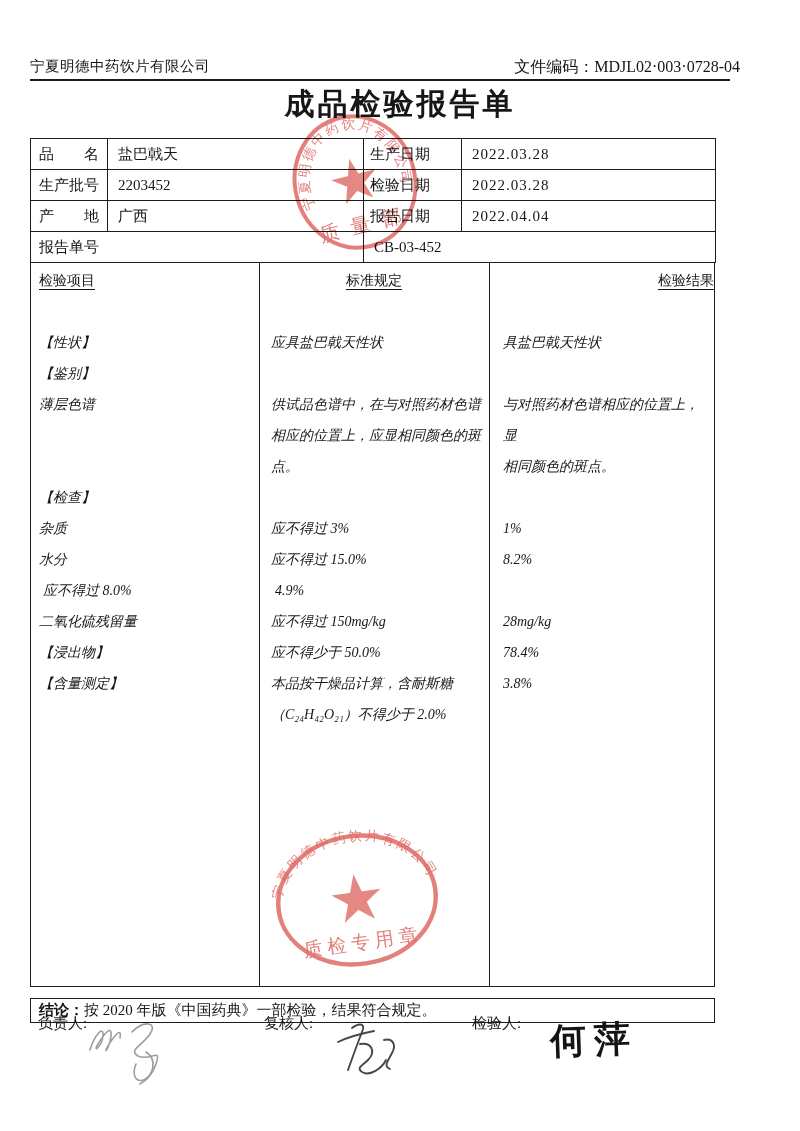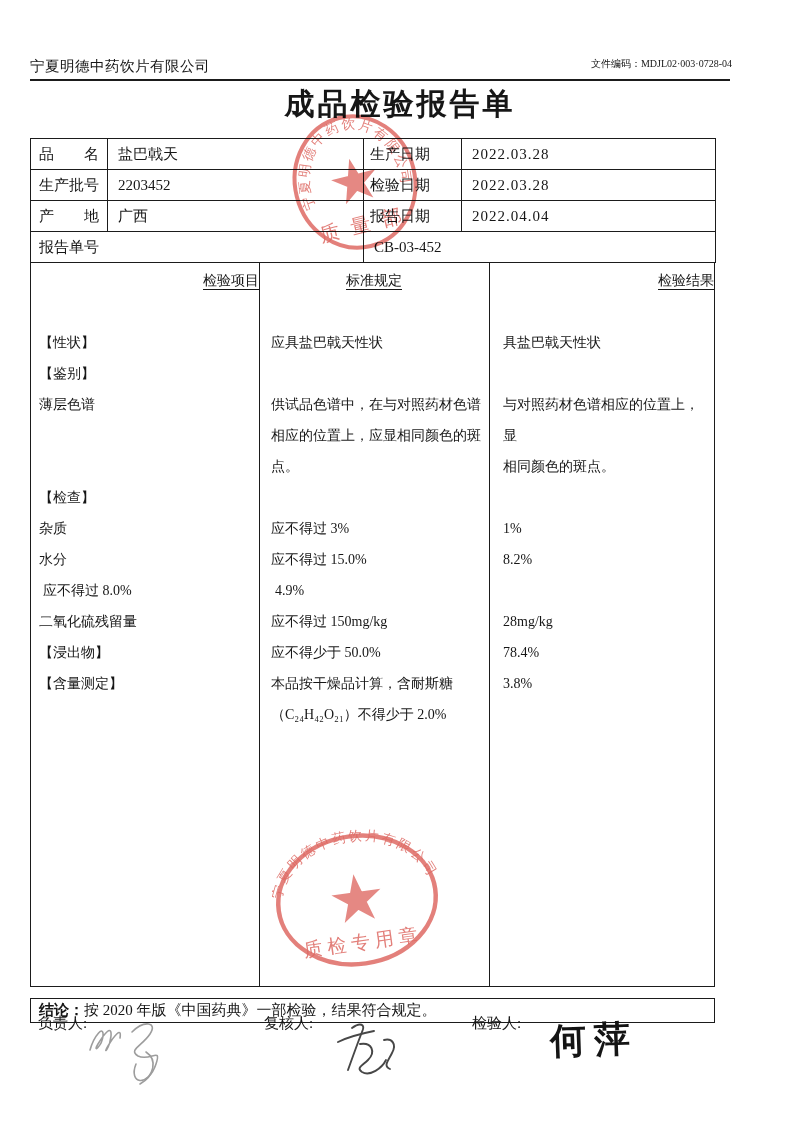--- a/index.html
+++ b/index.html
@@ -3,21 +3,21 @@
 <meta charset="utf-8">
 <style>
   html,body{margin:0;padding:0;background:#fff;}
   .page{
     position:relative;width:800px;height:1131px;background:#fff;
     font-family:"Liberation Serif","DejaVu Serif",serif;
     color:#161616;overflow:hidden;
   }
   
   .hdr-left{position:absolute;left:30px;top:57px;font-size:14.5px;letter-spacing:.5px;}
-  .hdr-right{position:absolute;right:68px;top:57px;font-size:10px;margin-left:8px;}
+  .hdr-right{position:absolute;right:60px;top:57px;font-size:16px;margin-left:8px;}
   .hdr-rule{position:absolute;left:30px;top:79px;width:700px;height:2px;background:#1b1b1b;}
   .doc-title{
     position:absolute;left:0;top:84px;width:800px;text-align:center;
     font-size:30px;font-weight:bold;letter-spacing:3px;
   }
   
   .info-table{
     position:absolute;left:30px;top:138px;width:685px;
     border-collapse:collapse;table-layout:fixed;font-size:15px;
   }
@@ -28,26 +28,26 @@
   .info-table td.c-dvalue{padding:0 10px;letter-spacing:1px;}
   
   .main-table{
     position:absolute;left:30px;top:262px;width:685px;height:725px;
     border:1px solid #1b1b1b;box-sizing:border-box;font-size:14px;
   }
   .vline{position:absolute;top:0;bottom:0;width:1px;background:#1b1b1b;}
   .vline1{left:228px;} .vline2{left:458px;}
   .mt-header{display:flex;padding-top:9px;}
   .mt-h{text-decoration:underline;text-underline-offset:4px;}
-  .mt-h1{width:228px;box-sizing:border-box;padding-left:8px;text-align:right;}
+  .mt-h1{width:228px;box-sizing:border-box;padding-left:8px;}
   .mt-h2{width:230px;box-sizing:border-box;text-align:center;}
   .mt-h3{flex:1;text-align:right;margin-left:8px;}
   .mt-rows{position:absolute;left:0;top:64px;right:0;}
   .mrow{display:flex;align-items:flex-start;}
-  .mcell{line-height:31px;box-sizing:border-box;white-space:pre-wrap;}
+  .mcell{line-height:31px;box-sizing:border-box;white-space:pre-wrap;font-style:italic;}
   .c-item{width:228px;padding-left:8px;}
   .c-std{width:230px;padding-left:12px;padding-right:6px;}
   .c-res{flex:1;padding-left:14px;padding-right:6px;}
   
   .conclusion{
     position:absolute;left:30px;top:987px;width:685px;height:25px;
     border:1px solid #1b1b1b;box-sizing:border-box;
     font-size:15px;line-height:23px;padding-left:8px;margin-top:11px;
   }
   .conclusion b{font-weight:bold;}

